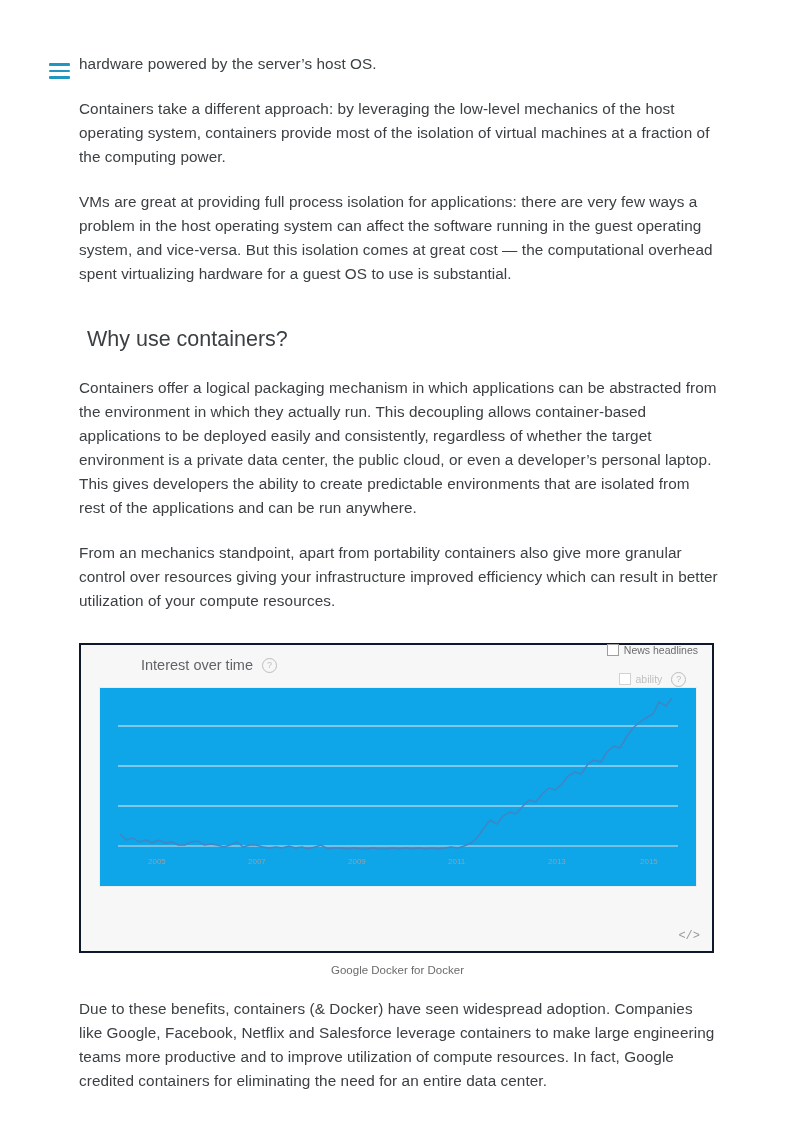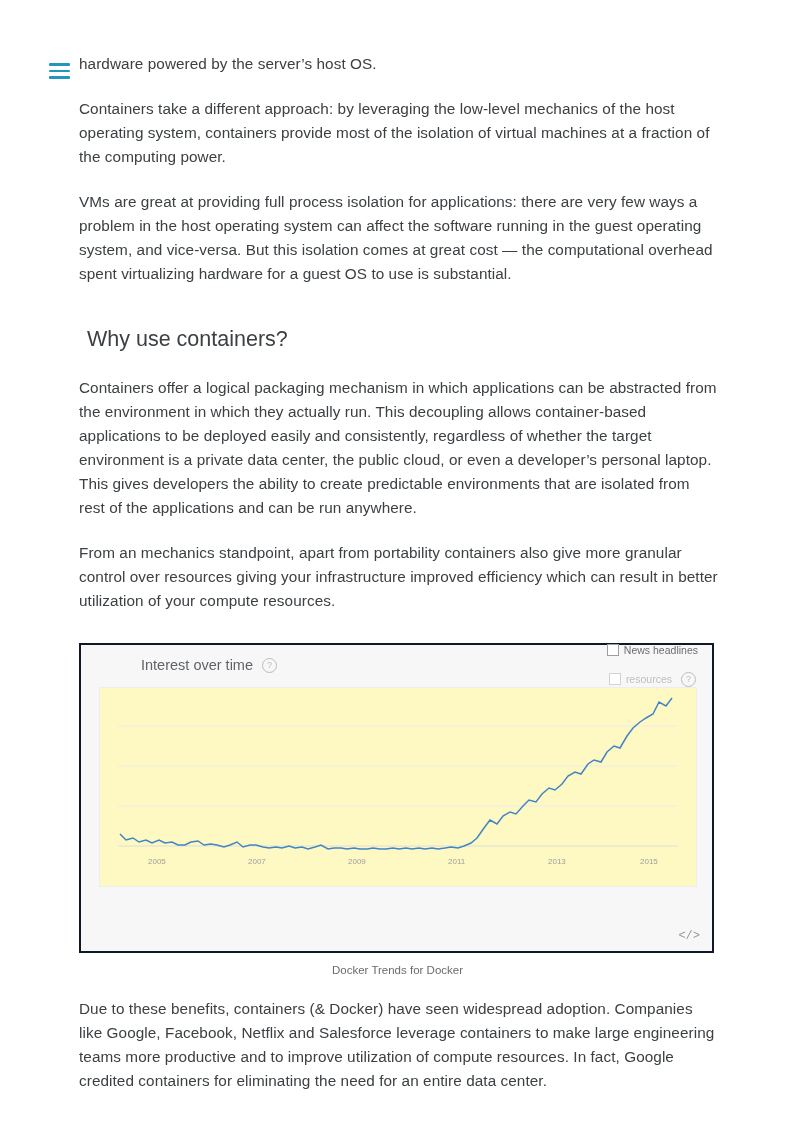--- a/index.html
+++ b/index.html
@@ -133,21 +133,21 @@
     margin-right: 5px;
     display: inline-block;
   }
   .checkopt.disabled .cbox { border-color: #d2d2d2; }
   .plot-area {
     position: absolute;
     left: 18px;
     top: 42px;
     width: 598px;
     height: 200px;
-    background: #fef9c3;
+    background: #0ea5e9;
     border: 1px solid #ededed;
     box-sizing: border-box;
   }
   .plot-area svg { display: block; }
   .embed-icon {
     position: absolute;
     right: 12px;
     bottom: 8px;
     font-size: 12px;
     color: #9a9a9a;
@@ -189,21 +189,21 @@
         <div class="trends-header">
           <span class="trends-title">Interest over time</span>
           <span class="help-circle">?</span>
           <div class="trends-header-right">
             <label class="checkopt">
               <span class="cbox"></span>
               <span>News headlines</span>
             </label>
             <label class="checkopt disabled">
               <span class="cbox"></span>
-              <span>resources</span>
+              <span>ability</span>
               <span class="help-circle">?</span>
             </label>
           </div>
         </div>
         <div class="plot-area">
           <svg width="596" height="198" viewBox="0 0 596 198">
             <g>
               <line x1="18" y1="38" x2="578" y2="38" stroke="#ebebeb" stroke-width="1"></line>
               <line x1="18" y1="78" x2="578" y2="78" stroke="#ebebeb" stroke-width="1"></line>
               <line x1="18" y1="118" x2="578" y2="118" stroke="#ebebeb" stroke-width="1"></line>
@@ -216,20 +216,20 @@
               <text x="148" y="176">2007</text>
               <text x="248" y="176">2009</text>
               <text x="348" y="176">2011</text>
               <text x="448" y="176">2013</text>
               <text x="540" y="176">2015</text>
             </g>
           </svg>
         </div>
         <div class="embed-icon">&lt;/&gt;</div>
       </div>
-      <figcaption>Docker Trends for Docker</figcaption>
+      <figcaption>Google Docker for Docker</figcaption>
     </figure>
 
     <p class="para" style="margin-top:21px;">Due to these benefits, containers (&amp; Docker) have seen widespread adoption. Companies like Google, Facebook, Netflix and Salesforce leverage containers to make large engineering teams more productive and to improve utilization of compute resources. In fact, Google credited containers for eliminating the need for an entire data center.</p>
 
     <h2 class="bottom-heading">What will this tutorial teach me?</h2>
   </div>
 </div>
 
 </body></html>

